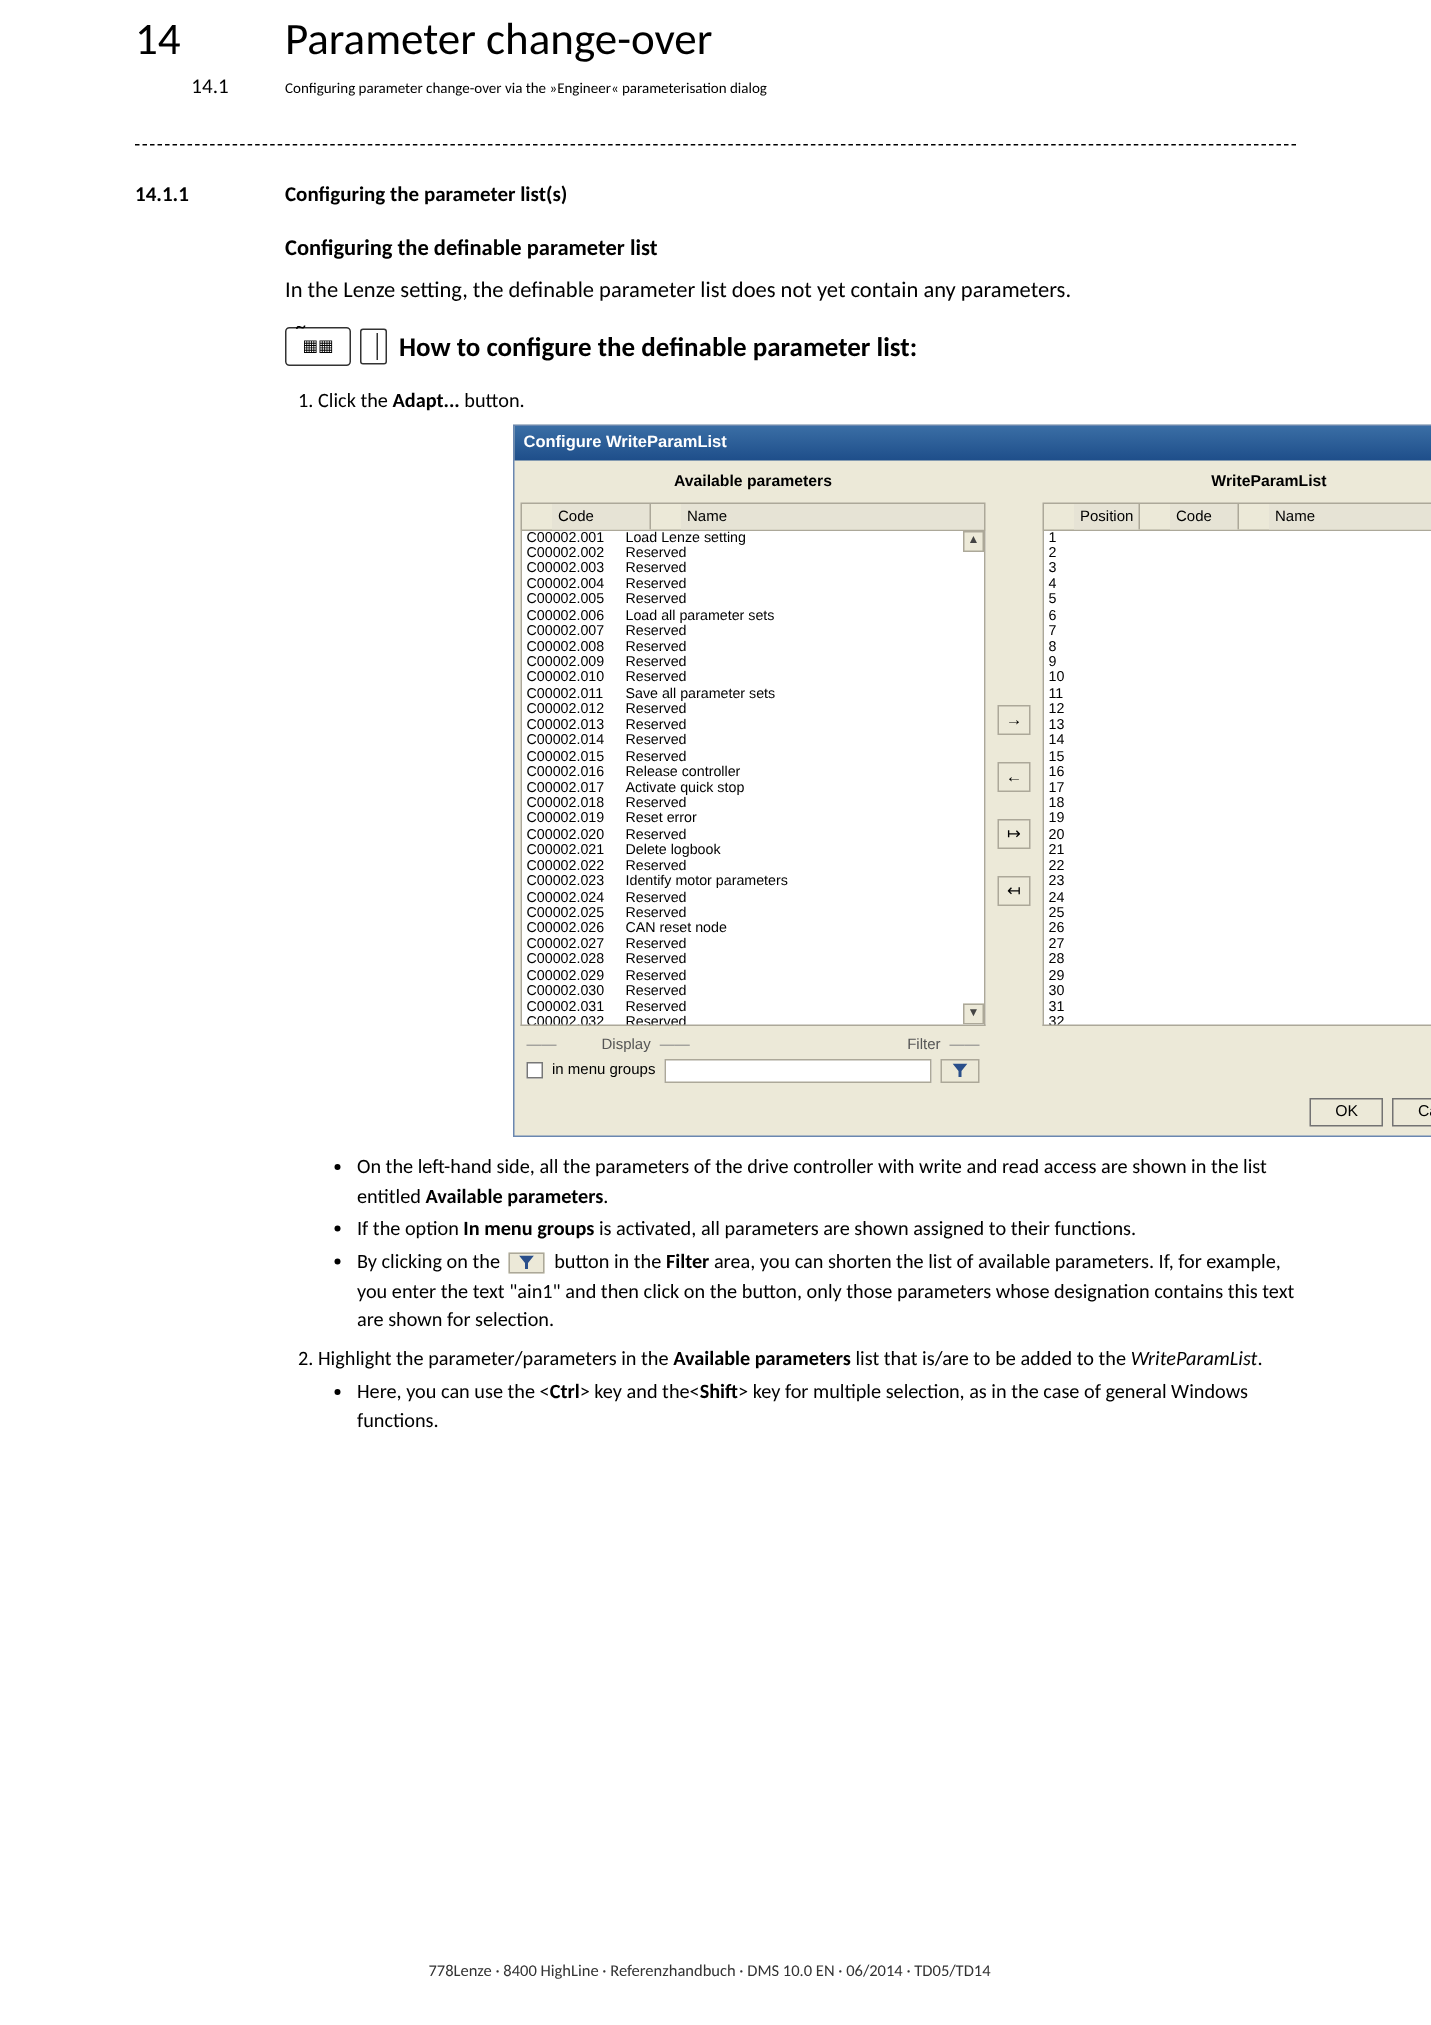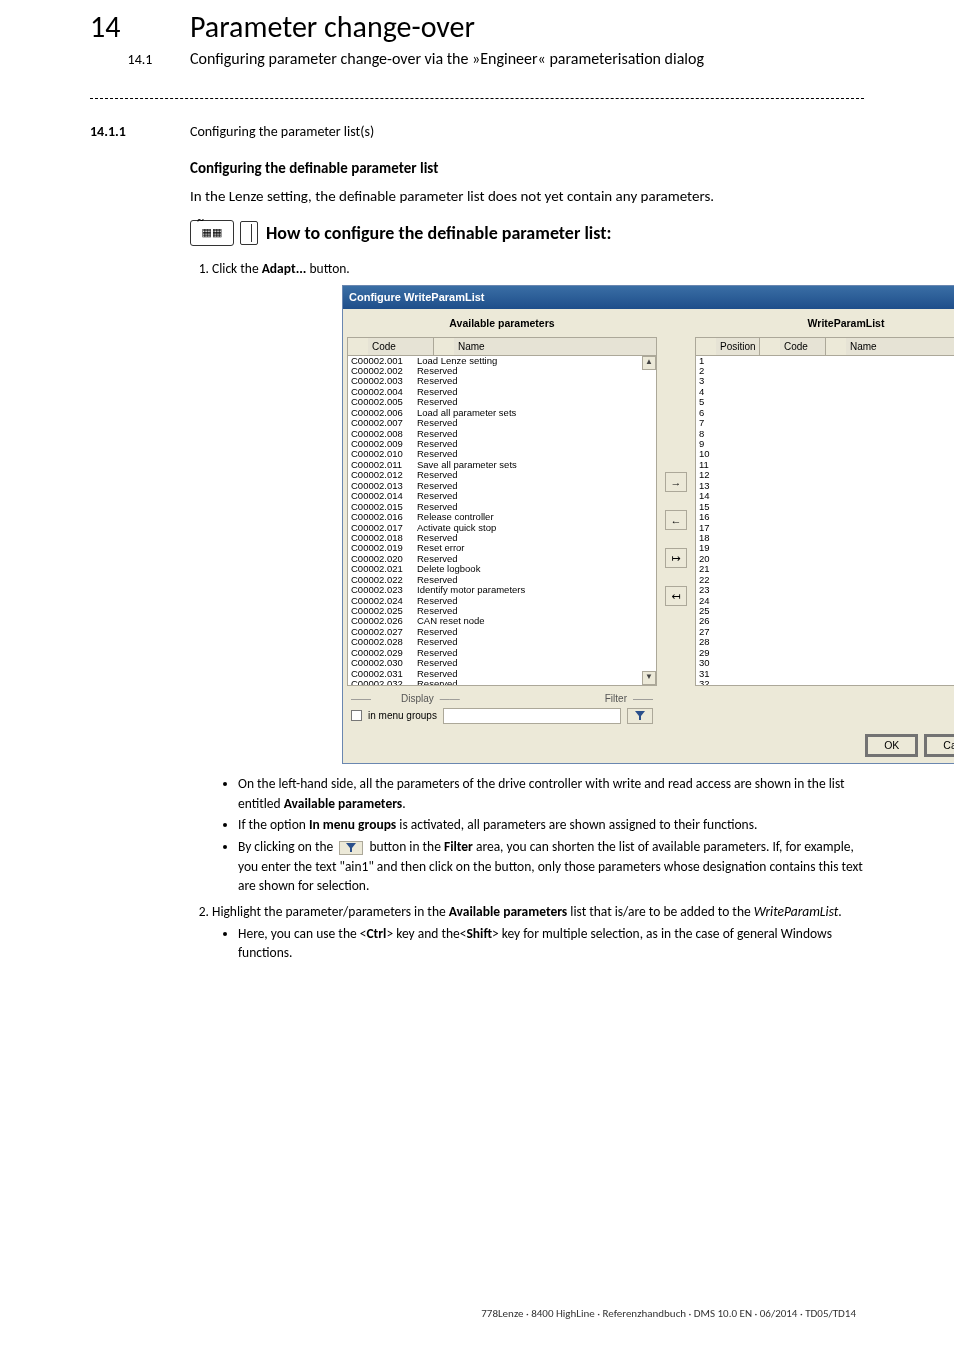--- a/index.html
+++ b/index.html
@@ -11,29 +11,29 @@
     width: 954px;
     height: 1350px;
     position: relative;
     padding: 0 90px;
   }
   .chapter-row { display: flex; align-items: baseline; margin-top: 8px; }
   .chapter-num { font-size: 30px; font-weight: 400; width: 100px; }
   .chapter-title { font-size: 30px; font-weight: 400; }
   .sub-row { display: flex; align-items: baseline; margin-top: 4px; }
   .sub-num { font-size: 14px; width: 100px; text-align: center; }
-  .sub-title { font-size: 16px; }
+  .sub-title { font-size: 10px; }
   .hr-dashed {
     border: none;
     border-top: 1.5px dashed #000;
     margin: 30px 0 24px 0;
   }
   .sec-row { display: flex; align-items: baseline; margin-bottom: 18px; }
   .sec-num { font-size: 14px; font-weight: 700; width: 100px; }
-  .sec-title { font-size: 14px; font-weight: 400; }
+  .sec-title { font-size: 14px; font-weight: 700; }
   .indent-block { margin-left: 100px; font-size: 15px; line-height: 1.45; }
   .bold { font-weight: 700; }
   .howto-row { display: flex; align-items: center; margin: 12px 0 10px 100px; }
   .howto-icon {
     width: 44px; height: 26px; border: 1px solid #333; border-radius: 3px;
     display:flex; align-items:center; justify-content:center; font-size:11px;
     margin-right: 6px; position:relative;
   }
   .howto-icon::after { content:"~"; position:absolute; top:-10px; left:6px; font-size:14px; }
   .manual-icon {
@@ -101,32 +101,32 @@
   .display-row { display:flex; align-items:center; gap:6px; }
   .display-label { color:#555;padding-left:24px; }
   .flt-input { flex:1; height:16px; border:1px solid #aca899; background:#fff; }
   .flt-btn {
     width:26px; height:16px; border:1px solid #aca899; background:#ece9d8;
     display:flex; align-items:center; justify-content:center; color:#2a4f8b; font-size:9px;
   }
   .flt-btn svg { display:block; }
   .chk { width:11px; height:11px; border:1px solid #777; background:#fff; }
   .dlg-buttons { display:flex; justify-content:flex-end; gap:6px; padding:4px 6px 6px; }
-  .dlg-btn { border:3px solid #737373; background:#ece9d8; padding:1px 16px; font-size:10.5px; }
+  .dlg-btn { border:1px solid #737373; background:#ece9d8; padding:1px 16px; font-size:10.5px; }
 
   .inline-filter-btn {
     display:inline-flex; vertical-align:middle; width:24px; height:14px;
     border:1px solid #aca899; background:#ece9d8; align-items:center; justify-content:center;
     margin: 0 3px;
   }
   .inline-filter-btn svg { display:block; }
 
   .footer {
     position:absolute; bottom:30px; left:90px; right:98px;
-    display:flex; justify-content:flex-end;
+    display:flex; justify-content:center;
     font-size:11px; color:#333;
   }
 </style>
 </head>
 <body>
 
 <div class="chapter-row">
   <div class="chapter-num">14</div>
   <div class="chapter-title">Parameter change-over</div>
 </div>

